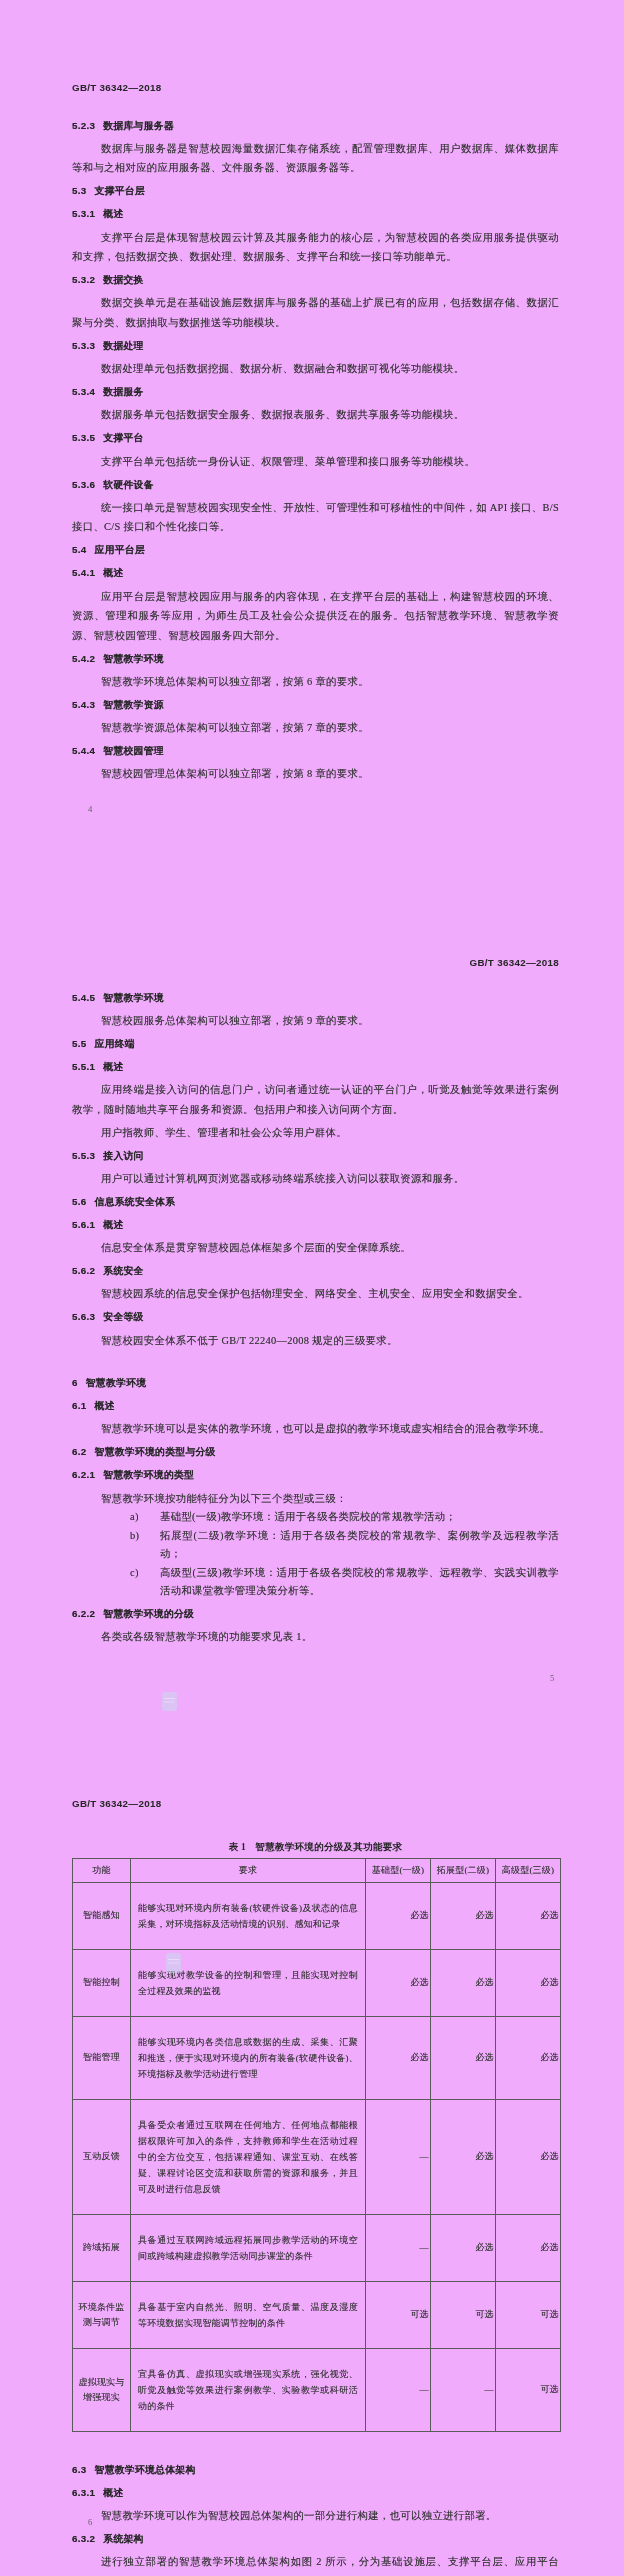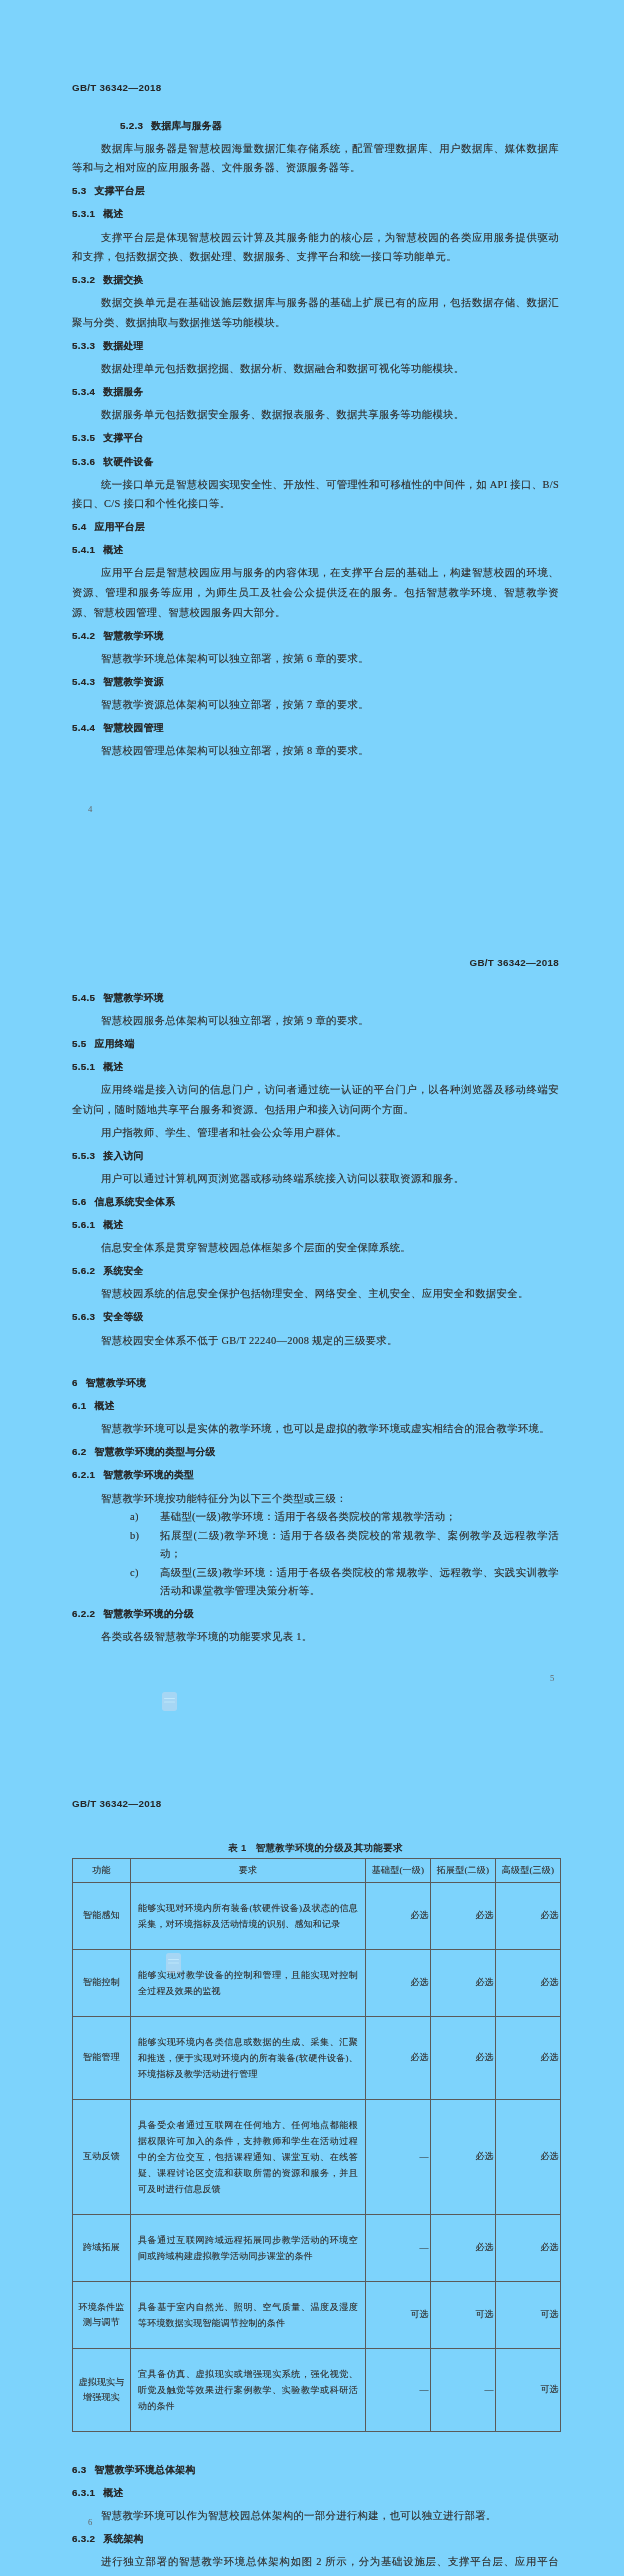--- a/index.html
+++ b/index.html
@@ -6,21 +6,21 @@
   body{
     width:624px;
     background:#f4f4f2;
     font-family:"Liberation Serif","DejaVu Serif",serif;
     color:#2e2e2e;
   }
   .sheet{
     position:relative;
     width:624px;
     height:2576px;
-    background:#7dd3fc;
+    background:#f0abfc;
     overflow:hidden;
   }
   .page{
     position:absolute;
     left:72px;
     width:487px;
   }
   #page-4{top:78px;}
   #page-5{top:953px;}
   #page-6{top:1794px;}
@@ -52,21 +52,21 @@
     margin:3.5px 0 0 0;
     line-height:19.6px;
     font-size:10.4px;
     letter-spacing:0.3px;
     text-align:justify;
     text-indent:29px;
     color:#333;
     text-shadow:0 0 0.3px rgba(50,50,50,.5);
   }
 
-  .gap-31{margin-top:18px;margin-left:48px;}
+  .gap-31{margin-top:18px;}
   .gap-26{margin-top:15px;}
   .gap-40{margin-top:23px;}
   .gap-48{margin-top:28px;}
 
   .li{
     position:relative;
     margin:0;
     padding-left:88px;
     line-height:18.5px;
     font-size:10.4px;
@@ -78,21 +78,21 @@
   .li .li-marker{
     position:absolute;
     left:58px;
     top:0;
   }
 
   .tbl-caption{
     margin:24px 0 0 0;
     line-height:19.6px;
     text-align:center;
-    font-family:Liberation Sans, sans-serif;
+    font-family:Liberation Serif, serif;
     font-weight:bold;
     font-size:9.5px;
     letter-spacing:0.3px;
     color:#262626;
   }
   .tbl-caption .cap-title{margin-left:9.2px;}
 
   table.grading{
     margin-top:0.6px;
     border-collapse:collapse;
@@ -193,20 +193,21 @@
     <p class="para">数据处理单元包括数据挖掘、数据分析、数据融合和数据可视化等功能模块。</p>
 
     <div class="hd">
       <span class="hnum">5.3.4</span><span class="htitle">数据服务</span>
     </div>
     <p class="para">数据服务单元包括数据安全服务、数据报表服务、数据共享服务等功能模块。</p>
 
     <div class="hd">
       <span class="hnum">5.3.5</span><span class="htitle">支撑平台</span>
     </div>
+    <p class="para">支撑平台单元包括统一身份认证、权限管理、菜单管理和接口服务等功能模块。</p>
 
     <div class="hd">
       <span class="hnum">5.3.6</span><span class="htitle">软硬件设备</span>
     </div>
     <p class="para">统一接口单元是智慧校园实现安全性、开放性、可管理性和可移植性的中间件，如 API 接口、B/S 接口、C/S 接口和个性化接口等。</p>
 
     <div class="hd">
       <span class="hnum">5.4</span><span class="htitle">应用平台层</span>
     </div>
     <div class="hd">
@@ -237,21 +238,21 @@
       <span class="hnum">5.4.5</span><span class="htitle">智慧教学环境</span>
     </div>
     <p class="para">智慧校园服务总体架构可以独立部署，按第 9 章的要求。</p>
 
     <div class="hd">
       <span class="hnum">5.5</span><span class="htitle">应用终端</span>
     </div>
     <div class="hd">
       <span class="hnum">5.5.1</span><span class="htitle">概述</span>
     </div>
-    <p class="para">应用终端是接入访问的信息门户，访问者通过统一认证的平台门户，以各种浏览器及移动终端安全访问，随时随地共享平台服务和资源。包括用户和接入访问两个方面。</p>
+    <p class="para">应用终端是接入访问的信息门户，访问者通过统一认证的平台门户，听觉及触觉等效果进行案例教学，随时随地共享平台服务和资源。包括用户和接入访问两个方面。</p>
 
     <p class="para">用户指教师、学生、管理者和社会公众等用户群体。</p>
 
     <div class="hd">
       <span class="hnum">5.5.3</span><span class="htitle">接入访问</span>
     </div>
     <p class="para">用户可以通过计算机网页浏览器或移动终端系统接入访问以获取资源和服务。</p>
 
     <div class="hd">
       <span class="hnum">5.6</span><span class="htitle">信息系统安全体系</span>

